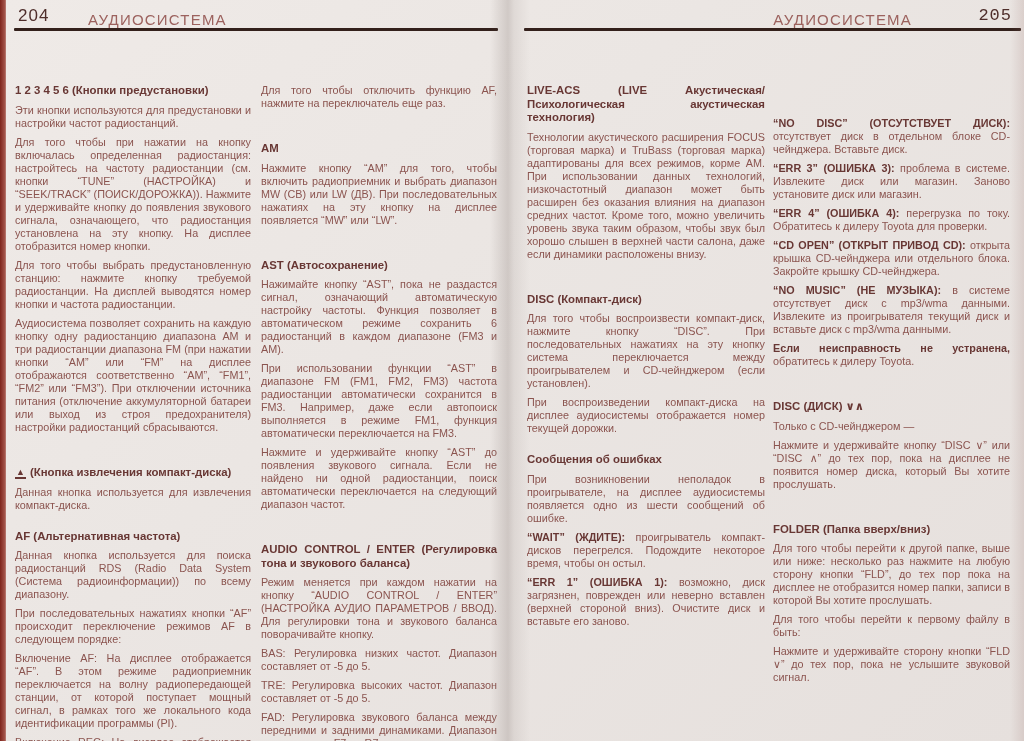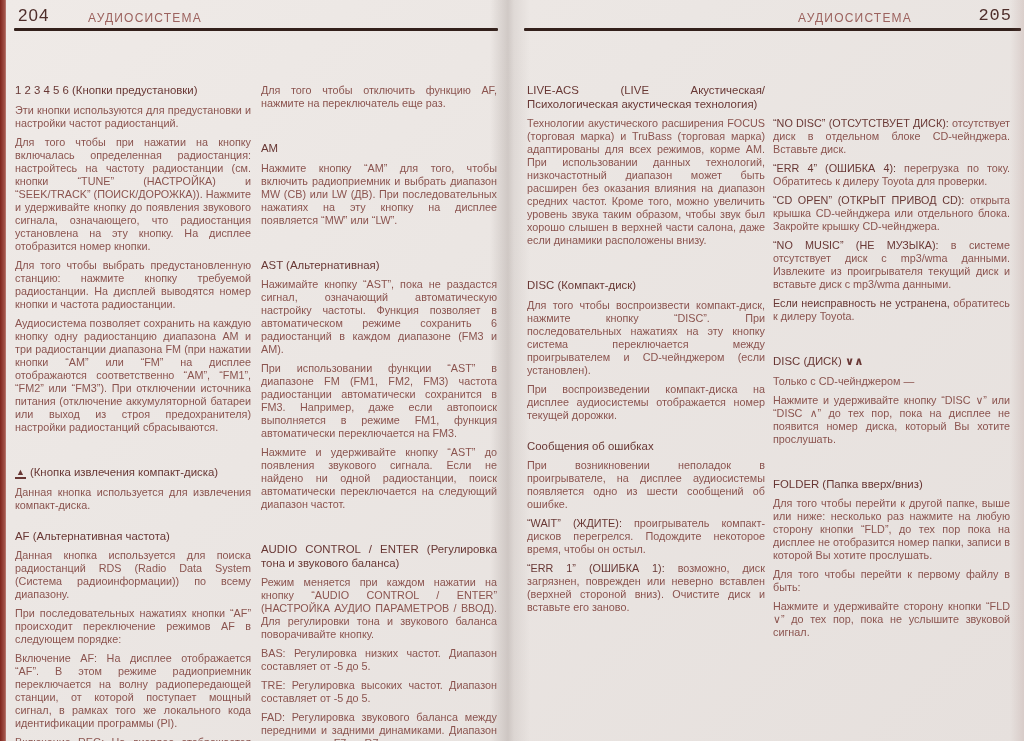--- a/index.html
+++ b/index.html
@@ -12,41 +12,41 @@
         background:linear-gradient(90deg,var(--edge),#a85a50 90%,rgba(168,90,80,0));}
   
   .gutter{position:absolute;left:490px;top:0;width:40px;height:741px;pointer-events:none;
         background:linear-gradient(90deg,rgba(110,95,90,0) 0%,rgba(110,95,90,0.22) 45%,rgba(110,95,90,0.10) 60%,rgba(110,95,90,0) 100%);}
   .right-edge{position:absolute;right:0;top:0;width:14px;height:741px;pointer-events:none;
         background:linear-gradient(270deg,rgba(150,110,105,0.18),rgba(150,110,105,0));}
 
   .pagenum{position:absolute;top:6px;font-size:17px;color:var(--num);letter-spacing:1px;}
   .pagenum.left{left:18px;}
   .pagenum.right{right:12px;font-family:Liberation Mono, monospace;}
-  .htitle{position:absolute;top:11px;font-size:12px;letter-spacing:1.2px;color:var(--head);}
+  .htitle{position:absolute;top:11px;font-size:15px;letter-spacing:1.2px;color:var(--head);}
   .htitle.left{left:88px;}
   .htitle.right{right:112px;}
   .rule{position:absolute;top:28px;height:3px;background:var(--rule);border-radius:1px;}
   .rule.left{left:14px;width:484px;}
   .rule.right{left:524px;width:497px;}
 
   .col{position:absolute;top:84px;width:236px;color:var(--ink);
        font-size:10.8px;line-height:13px;text-align:justify;}
   .col-1{left:15px;}
   .col-2{left:261px;}
   .col-3{left:527px;width:238px;}
   .col-4{left:773px;width:237px;margin-top:33px;}
 
   .blk{margin:0 0 0 0;}
   .blk.p{margin-top:6px;}
   .blk.h{margin-top:18px;margin-bottom:3px;font-weight:bold;font-size:11.4px;
          line-height:13.5px;color:var(--inkb);}
   .blk.gap{margin-top:32px;}
   .blk:first-child{margin-top:0;}
-  .blk b{font-weight:normal;color:var(--inkb);}
+  .blk b{font-weight:bold;color:var(--inkb);}
   .eject{display:inline-block;font-size:9px;line-height:8px;border-bottom:2px solid var(--inkb);
          padding:0 1px 1px 1px;margin-right:4px;transform:translateY(-1px);color:var(--inkb);}
 </style>
 </head>
 <body>
 
 <div class="scan">
   <div class="spine-edge"></div>
 
   <span class="pagenum left">204</span>
@@ -68,21 +68,21 @@
       <div class="blk h"><b>AF (Альтернативная частота)</b></div>
       <div class="blk p">Данная кнопка используется для поиска радиостанций RDS (Radio Data System (Система радиоинформации)) по всему диапазону.</div>
       <div class="blk p">При последовательных нажатиях кнопки “AF” происходит переключение режимов AF в следующем порядке:</div>
       <div class="blk p">Включение AF: На дисплее отображается “AF”. В этом режиме радиоприемник переключается на волну радиопередающей станции, от которой поступает мощный сигнал, в рамках того же локального кода идентификации программы (PI).</div>
       <div class="blk p">Включение REG: На дисплее отображается “AF REG”. В этом режиме радиоприемник переключается на волну радиопередающей станции, от которой поступает мощный сигнал, в рамках того же локального кода идентификации программы (PI).</div>
     </div>
   <div class="col col-2" id="col-2">
       <div class="blk p">Для того чтобы отключить функцию AF, нажмите на переключатель еще раз.</div>
       <div class="blk h gap"><b>AM</b></div>
       <div class="blk p">Нажмите кнопку “AM” для того, чтобы включить радиоприемник и выбрать диапазон MW (СВ) или LW (ДВ). При последовательных нажатиях на эту кнопку на дисплее появляется “MW” или “LW”.</div>
-      <div class="blk h gap"><b>AST (Альтернативная)</b></div>
+      <div class="blk h gap"><b>AST (Автосохранение)</b></div>
       <div class="blk p">Нажимайте кнопку “AST”, пока не раздастся сигнал, означающий автоматическую настройку частоты. Функция позволяет в автоматическом режиме сохранить 6 радиостанций в каждом диапазоне (FM3 и AM).</div>
       <div class="blk p">При использовании функции “AST” в диапазоне FM (FM1, FM2, FM3) частота радиостанции автоматически сохранится в FM3. Например, даже если автопоиск выполняется в режиме FM1, функция автоматически переключается на FM3.</div>
       <div class="blk p">Нажмите и удерживайте кнопку “AST” до появления звукового сигнала. Если не найдено ни одной радиостанции, поиск автоматически переключается на следующий диапазон частот.</div>
       <div class="blk h gap"><b>AUDIO CONTROL / ENTER (Регулировка тона и звукового баланса)</b></div>
       <div class="blk p">Режим меняется при каждом нажатии на кнопку “AUDIO CONTROL / ENTER” (НАСТРОЙКА АУДИО ПАРАМЕТРОВ / ВВОД). Для регулировки тона и звукового баланса поворачивайте кнопку.</div>
       <div class="blk p">BAS: Регулировка низких частот. Диапазон составляет от -5 до 5.</div>
       <div class="blk p">TRE: Регулировка высоких частот. Диапазон составляет от -5 до 5.</div>
       <div class="blk p">FAD: Регулировка звукового баланса между передними и задними динамиками. Диапазон составляет от F7 до R7.</div>
     </div>
   <div class="col col-3" id="col-3">
@@ -91,20 +91,21 @@
       <div class="blk h gap"><b>DISC (Компакт-диск)</b></div>
       <div class="blk p">Для того чтобы воспроизвести компакт-диск, нажмите кнопку “DISC”. При последовательных нажатиях на эту кнопку система переключается между проигрывателем и CD-чейнджером (если установлен).</div>
       <div class="blk p">При воспроизведении компакт-диска на дисплее аудиосистемы отображается номер текущей дорожки.</div>
       <div class="blk h"><b>Сообщения об ошибках</b></div>
       <div class="blk p">При возникновении неполадок в проигрывателе, на дисплее аудиосистемы появляется одно из шести сообщений об ошибке.</div>
       <div class="blk p"><b>“WAIT” (ЖДИТЕ):</b> проигрыватель компакт-дисков перегрелся. Подождите некоторое время, чтобы он остыл.</div>
       <div class="blk p"><b>“ERR 1” (ОШИБКА 1):</b> возможно, диск загрязнен, поврежден или неверно вставлен (верхней стороной вниз). Очистите диск и вставьте его заново.</div>
     </div>
   <div class="col col-4" id="col-4">
       <div class="blk p"><b>“NO DISC” (ОТСУТСТВУЕТ ДИСК):</b> отсутствует диск в отдельном блоке CD-чейнджера. Вставьте диск.</div>
+      <div class="blk p"><b>“ERR 3” (ОШИБКА 3):</b> проблема в системе. Извлеките диск или магазин. Заново установите диск или магазин.</div>
       <div class="blk p"><b>“ERR 4” (ОШИБКА 4):</b> перегрузка по току. Обратитесь к дилеру Toyota для проверки.</div>
       <div class="blk p"><b>“CD OPEN” (ОТКРЫТ ПРИВОД CD):</b> открыта крышка CD-чейнджера или отдельного блока. Закройте крышку CD-чейнджера.</div>
       <div class="blk p"><b>“NO MUSIC” (НЕ МУЗЫКА):</b> в системе отсутствует диск с mp3/wma данными. Извлеките из проигрывателя текущий диск и вставьте диск с mp3/wma данными.</div>
       <div class="blk p"><b>Если неисправность не устранена,</b> обратитесь к дилеру Toyota.</div>
       <div class="blk h gap"><b>DISC (ДИСК)</b> ∨∧</div>
       <div class="blk p">Только с CD-чейнджером —</div>
       <div class="blk p">Нажмите и удерживайте кнопку “DISC ∨” или “DISC ∧” до тех пор, пока на дисплее не появится номер диска, который Вы хотите прослушать.</div>
       <div class="blk h gap"><b>FOLDER (Папка вверх/вниз)</b></div>
       <div class="blk p">Для того чтобы перейти к другой папке, выше или ниже: несколько раз нажмите на любую сторону кнопки “FLD”, до тех пор пока на дисплее не отобразится номер папки, записи в которой Вы хотите прослушать.</div>
       <div class="blk p">Для того чтобы перейти к первому файлу в быть:</div>

